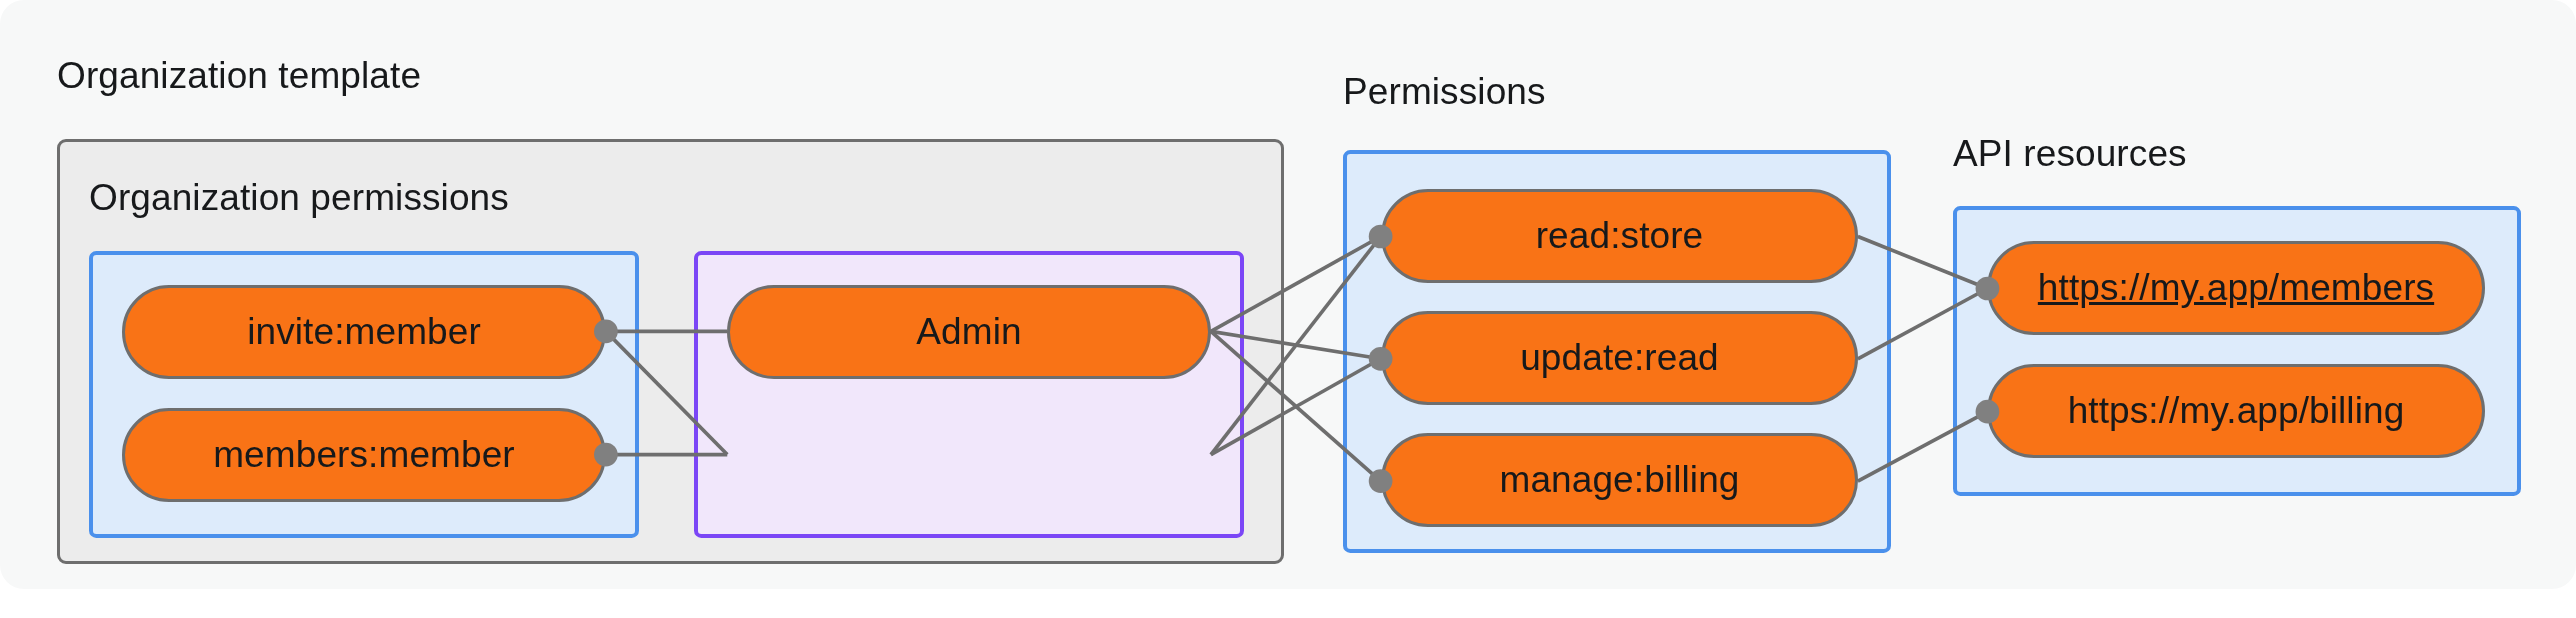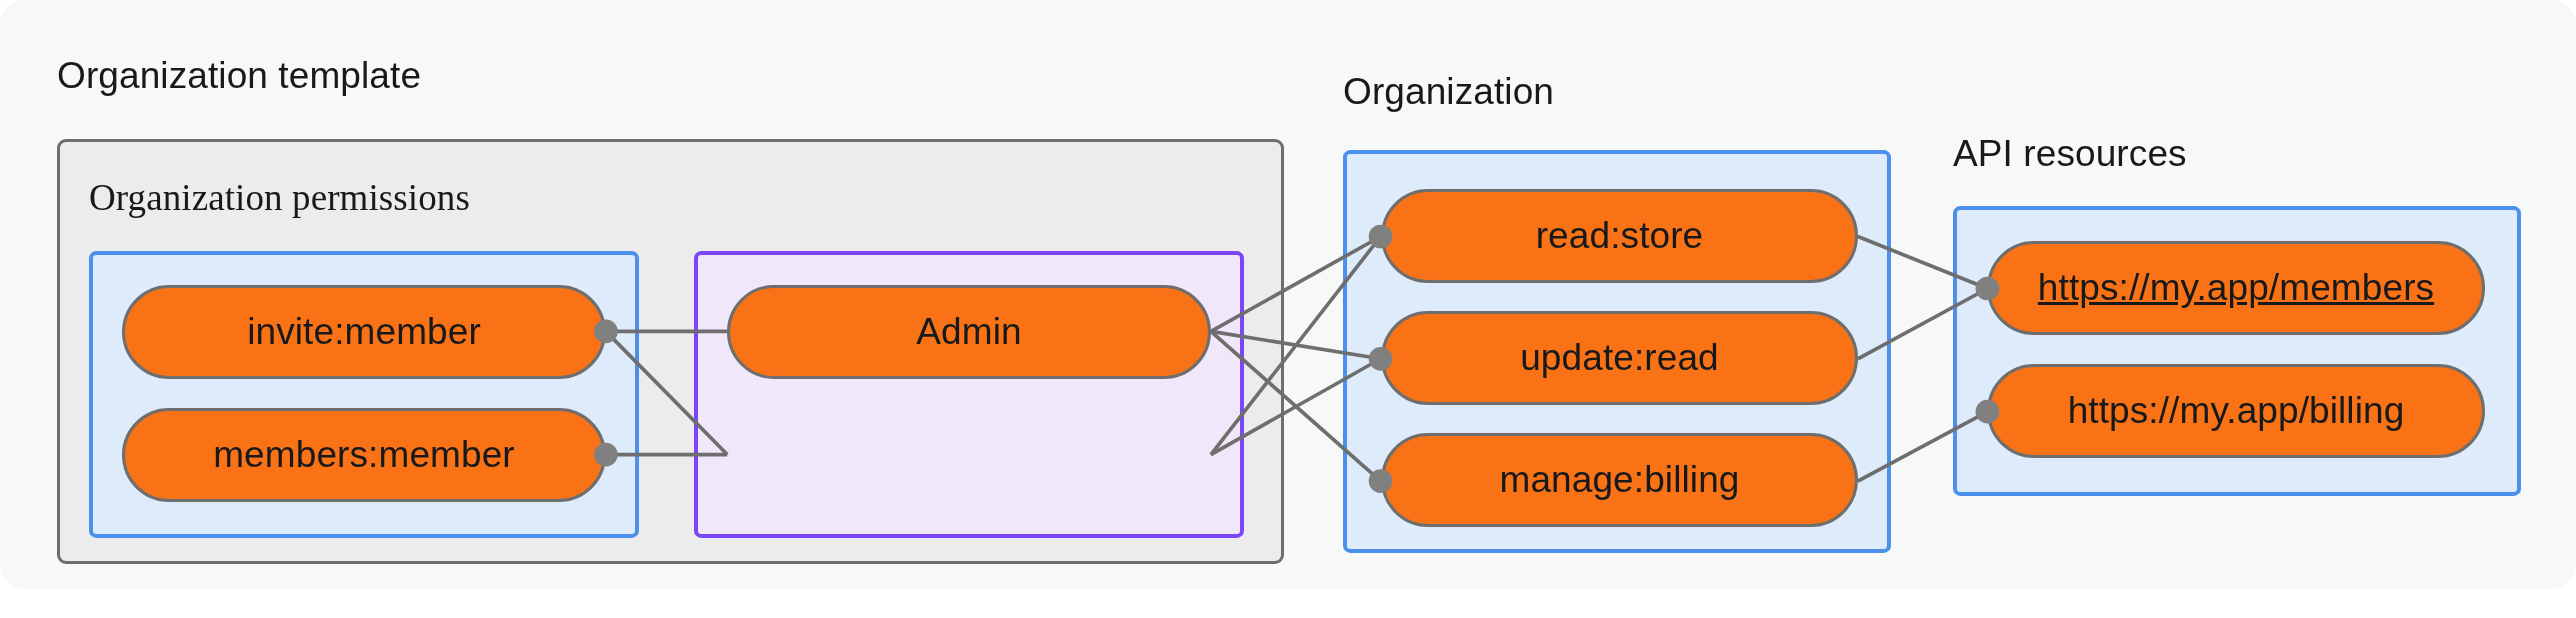--- a/index.html
+++ b/index.html
@@ -21,21 +21,20 @@
     white-space:nowrap;
     line-height:1;
   }
   
   .section-label{
     font-size:37px;
     color:#17191b;
     letter-spacing:0.1px;
     white-space:nowrap;
     line-height:1;
-    font-family:Liberation Serif, serif;
   }
 
   
   .box{box-sizing:border-box;}
   .box-gray{
     background:#ececec;
     border:3.7px solid #6e6e6e;
     border-radius:9px;
   }
   .box-blue{
@@ -83,21 +82,21 @@
 
   <div class="abs box box-blue" style="left:89px;top:251px;width:550px;height:287px;"></div>
 
   <div class="abs box box-purple" style="left:694px;top:251px;width:550px;height:287px;"></div>
 
   <div class="abs pill" style="left:122px;top:285px;width:484px;height:94px;">invite:member</div>
   <div class="abs pill" style="left:122px;top:408px;width:484px;height:94px;">members:member</div>
 
   <div class="abs pill" style="left:727px;top:285px;width:484px;height:94px;">Admin</div>
 
-  <div class="abs group-title" style="left:1343px;top:73px;">Organization</div>
+  <div class="abs group-title" style="left:1343px;top:73px;">Permissions</div>
 
   <div class="abs box box-blue" style="left:1343px;top:150px;width:548px;height:403px;"></div>
 
   <div class="abs pill" style="left:1381px;top:189px;width:477px;height:94px;">read:store</div>
   <div class="abs pill" style="left:1381px;top:311px;width:477px;height:94px;">update:read</div>
   <div class="abs pill" style="left:1381px;top:433px;width:477px;height:94px;">manage:billing</div>
 
   <div class="abs group-title" style="left:1953px;top:135px;">API resources</div>
 
   <div class="abs box box-blue" style="left:1953px;top:206px;width:568px;height:290px;"></div>

